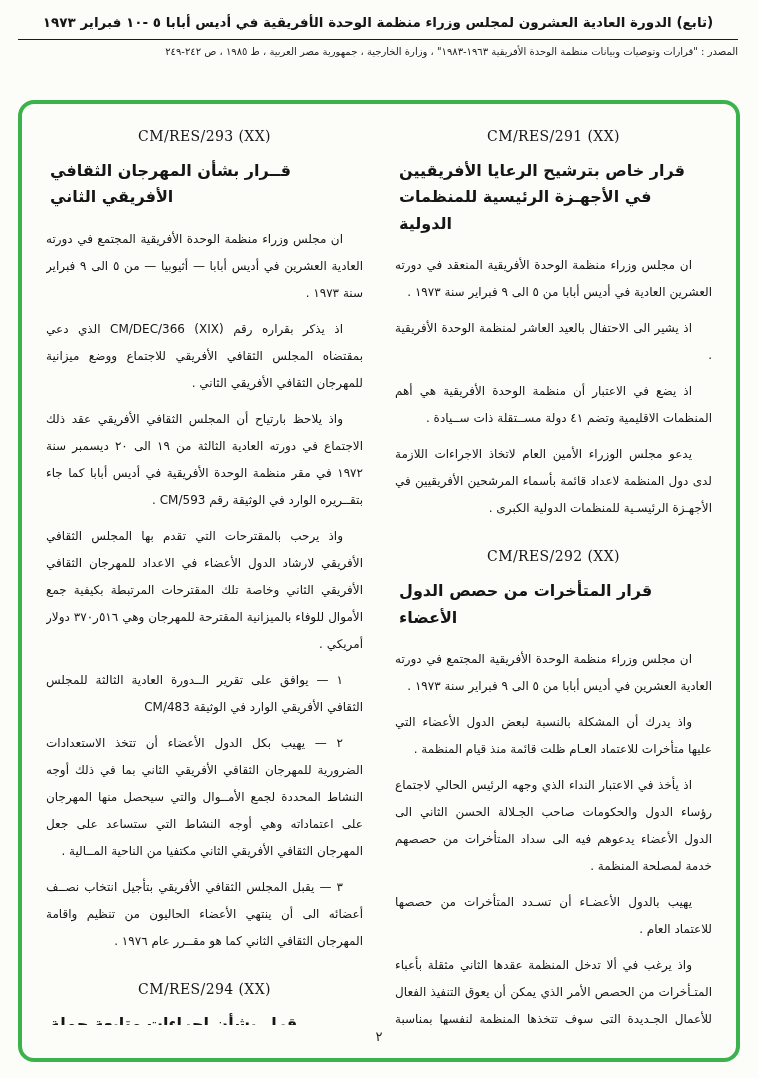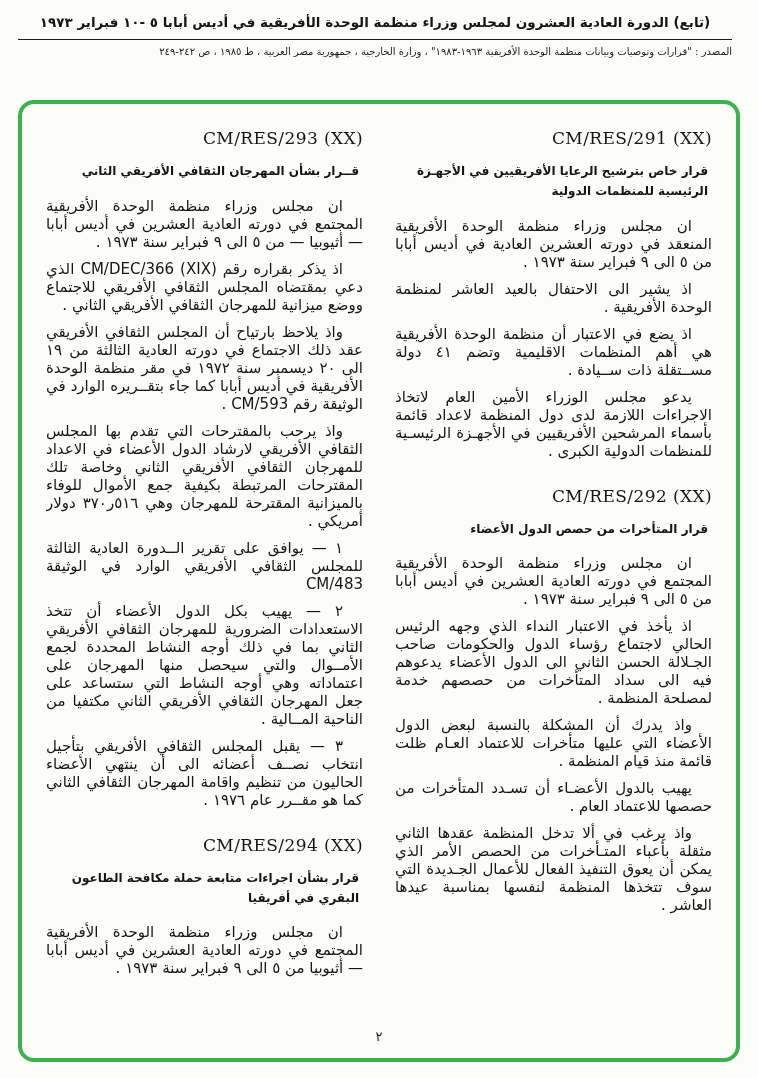--- a/index.html
+++ b/index.html
@@ -7,21 +7,21 @@
   body {
     background:#fcfcf9;
     color:#161616;
     font-family:"DejaVu Sans", sans-serif;
     direction:rtl;
     position:relative;
     overflow:hidden;
   }
   :root { --frame-green:#3cb24c; }
 
-  .header { padding:14px 22px 0 14px; }
+  .header { padding:14px 16px 0 14px; }
   .doc-title {
     font-weight:bold;
     font-size:13.5px;
     text-align:center;
     letter-spacing:.2px;
   }
   .header-rule {
     border:none;
     border-top:1.5px solid #1c1c1c;
     margin:9px 4px 6px 4px;
@@ -48,37 +48,37 @@
     display:flex;
     gap:32px;
     flex:1;
     overflow:hidden;
   }
   .col { flex:1; min-width:0; }
 
   .res-section { margin-bottom:26px; }
   .res-ref {
     direction:ltr;
-    text-align:right;
+    text-align:center;
     font-family:"DejaVu Serif", serif;
-    font-size:17px;
+    font-size:14px;
     letter-spacing:.4px;
     margin-bottom:14px;
     white-space:nowrap;
   }
   .res-title {
-    font-size:12px;
+    font-size:16px;
     font-weight:bold;
-    text-align:right;
+    text-align:left;
     line-height:1.65;
     margin:12px 4px 15px 4px;
   }
   p.para {
-    font-size:15px;
-    line-height:18px;
+    font-size:12px;
+    line-height:27px;
     text-align:justify;
     text-indent:20px;
     margin-bottom:9px;
   }
   .page-number {
     text-align:center;
     font-size:13px;
     padding:4px 0 6px 0;
   }
 </style>
@@ -102,22 +102,22 @@
         <p class="para">ان مجلس وزراء منظمة الوحدة الأفريقية المنعقد في دورته العشرين العادية في أديس أبابا من ٥ الى ٩ فبراير سنة ١٩٧٣ .</p>
         <p class="para">اذ يشير الى الاحتفال بالعيد العاشر لمنظمة الوحدة الأفريقية .</p>
         <p class="para">اذ يضع في الاعتبار أن منظمة الوحدة الأفريقية هي أهم المنظمات الاقليمية وتضم ٤١ دولة مســتقلة ذات ســيادة .</p>
         <p class="para">يدعو مجلس الوزراء الأمين العام لاتخاذ الاجراءات اللازمة لدى دول المنظمة لاعداد قائمة بأسماء المرشحين الأفريقيين في الأجهـزة الرئيسـية للمنظمات الدولية الكبرى .</p>
       </div>
 
       <div class="res-section">
         <div class="res-ref">CM/RES/292 (XX)</div>
         <h2 class="res-title">قرار المتأخرات من حصص الدول الأعضاء</h2>
         <p class="para">ان مجلس وزراء منظمة الوحدة الأفريقية المجتمع في دورته العادية العشرين في أديس أبابا من ٥ الى ٩ فبراير سنة ١٩٧٣ .</p>
+        <p class="para">واذ يدرك أن المشكلة بالنسبة لبعض الدول الأعضاء التي عليها متأخرات للاعتماد العـام ظلت قائمة منذ قيام المنظمة .</p>
         <p class="para">اذ يأخذ في الاعتبار النداء الذي وجهه الرئيس الحالي لاجتماع رؤساء الدول والحكومات صاحب الجـلالة الحسن الثاني الى الدول الأعضاء يدعوهم فيه الى سداد المتأخرات من حصصهم خدمة لمصلحة المنظمة .</p>
-        <p class="para">واذ يدرك أن المشكلة بالنسبة لبعض الدول الأعضاء التي عليها متأخرات للاعتماد العـام ظلت قائمة منذ قيام المنظمة .</p>
         <p class="para">يهيب بالدول الأعضـاء أن تسـدد المتأخرات من حصصها للاعتماد العام .</p>
         <p class="para">واذ يرغب في ألا تدخل المنظمة عقدها الثاني مثقلة بأعباء المتـأخرات من الحصص الأمر الذي يمكن أن يعوق التنفيذ الفعال للأعمال الجـديدة التي سوف تتخذها المنظمة لنفسها بمناسبة عيدها العاشر .</p>
       </div>
 
     </section>
 
     <section class="col">
 
       <div class="res-section">
         <div class="res-ref">CM/RES/293 (XX)</div>

